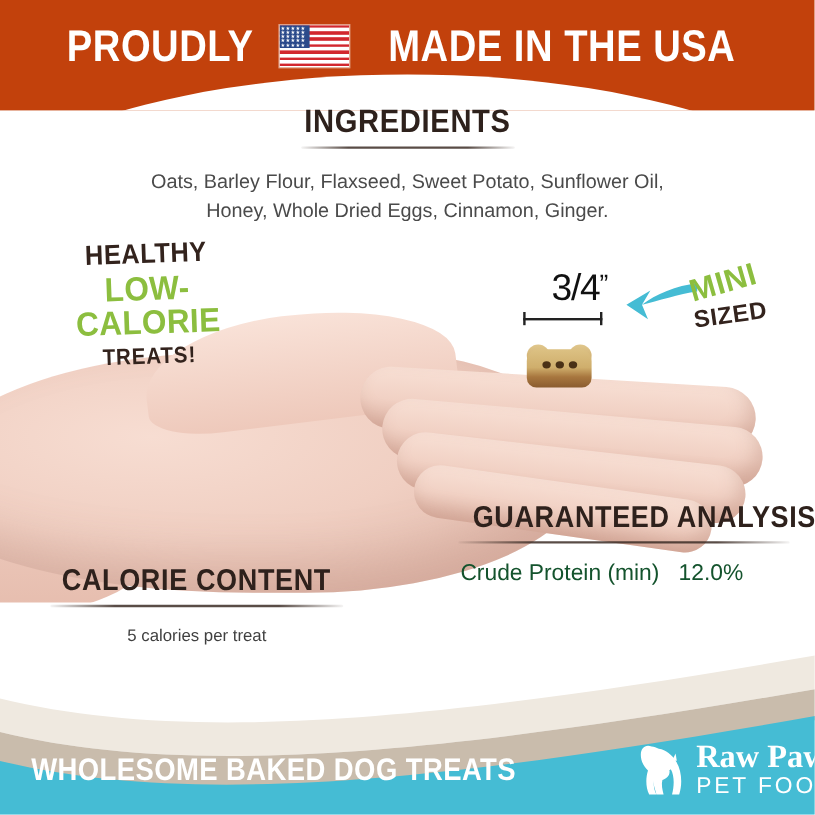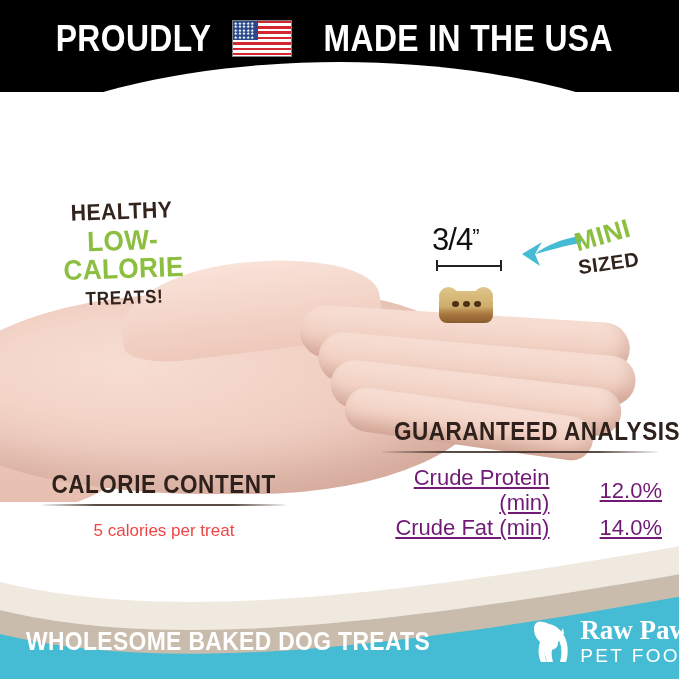--- a/index.html
+++ b/index.html
@@ -18,21 +18,21 @@
     overflow: hidden;
     background: #ffffff;
   }
 
   
   .header {
     position: absolute;
     left: 0; top: 0;
     width: 679px;
     height: 92px;
-    background: #000000;
+    background: #c2410c;
     overflow: hidden;
   }
   .header-inner {
     position: absolute;
     left: 0; top: 12px;
     width: 679px;
     height: 52px;
     display: flex;
     align-items: center;
     justify-content: center;
@@ -239,21 +239,21 @@
   }
   .treat .h1 { left: 13px; }
   .treat .h2 { left: 24px; }
   .treat .h3 { left: 35px; }
 
   
   .measure {
     position: absolute;
     left: 432px; top: 224px;
     width: 74px;
-    text-align: left;
+    text-align: right;
   }
   .measure .frac {
     font-size: 31px;
     color: #111111;
     line-height: 1;
     white-space: nowrap;
     letter-spacing: -1px;
   }
   .measure .frac .slash { padding: 0 0px; }
   .measure .frac .inch { font-size: 22px; vertical-align: 6px; }
@@ -319,42 +319,41 @@
     text-align: center;
   }
   .analysis .sec-title { font-size: 25px; display: inline-block; }
   .analysis .rule { width: 276px; margin: 5px auto 0; }
   .ga-table {
     margin: 12px 0 0 0;
     width: 100%;
     border-collapse: collapse;
   }
   .ga-table td {
-    font-size: 22px;
+    font-size: 19px;
     line-height: 25px;
-    color: #701a75;
+    color: #14532d;
     padding: 0;
-    text-decoration: underline;
   }
   .ga-table td.lbl { text-align: right; padding-right: 16px; width: 66%; }
-  .ga-table td.val { text-align: right; width: 34%; }
+  .ga-table td.val { text-align: left; width: 34%; }
 
   
   .calorie {
     position: absolute;
     left: 24px; top: 470px;
     width: 280px;
     text-align: center;
   }
   .calorie .sec-title { font-size: 25px; display: inline-block; }
   .calorie .rule { width: 244px; margin: 5px auto 0; }
   .calorie .body {
     margin-top: 15px;
-    font-size: 17px;
-    color: #ef4444;
+    font-size: 14px;
+    color: #404040;
   }
 
   
   .swoosh {
     position: absolute;
     left: -60px; top: 498px;
     width: 820px;
     height: 190px;
     overflow: hidden;
     pointer-events: none;
@@ -435,20 +434,28 @@
         <div class="stripe" style="top:27px"></div>
         <div class="stripe" style="top:32.3px"></div>
         <div class="canton"></div>
         <div class="stars">★★★★★★★★★★★★★★★★★★★★★★★★★★★★★★★★★★</div>
       </div>
       <div class="hdr-text">MADE IN THE USA</div>
     </div>
     <div class="header-arc"></div>
   </div>
 
+  <div class="ingredients">
+    <div class="sec-title">INGREDIENTS</div>
+    <div class="rule"></div>
+    <div class="ing-body">
+      <div>Oats, Barley Flour, Flaxseed, Sweet Potato, Sunflower Oil,</div>
+      <div>Honey, Whole Dried Eggs, Cinnamon, Ginger.</div>
+    </div>
+  </div>
 
   <div class="hand-wrap">
     <div class="wrist"></div>
     <div class="palm"></div>
     <div class="thumb"></div>
     <div class="finger f1"></div>
     <div class="finger f2"></div>
     <div class="finger f3"></div>
     <div class="finger f4"></div>
   </div>
@@ -486,24 +493,20 @@
   </div>
 
   <div class="analysis">
     <div class="sec-title">GUARANTEED ANALYSIS</div>
     <div class="rule"></div>
     <table class="ga-table">
       <tbody>
         <tr>
           <td class="lbl">Crude Protein (min)</td>
           <td class="val">12.0%</td>
-        </tr>
-        <tr>
-          <td class="lbl">Crude Fat (min)</td>
-          <td class="val">14.0%</td>
         </tr>
       </tbody>
     </table>
   </div>
 
   <div class="calorie">
     <div class="sec-title">CALORIE CONTENT</div>
     <div class="rule"></div>
     <div class="body">5 calories per treat</div>
   </div>

